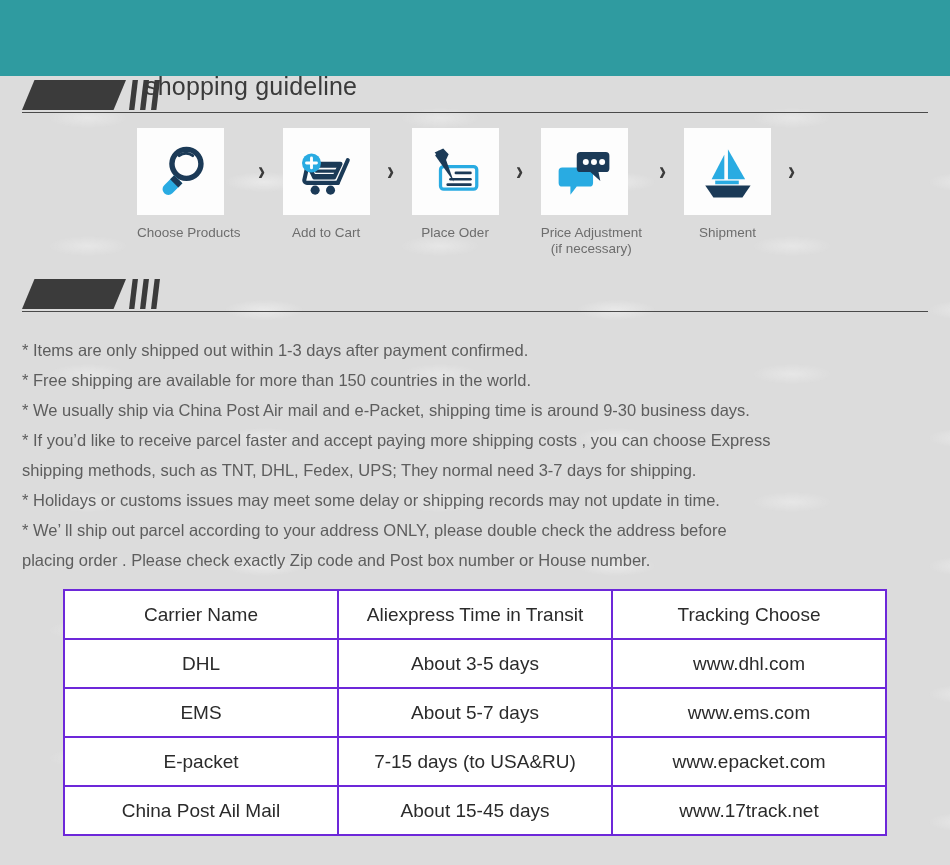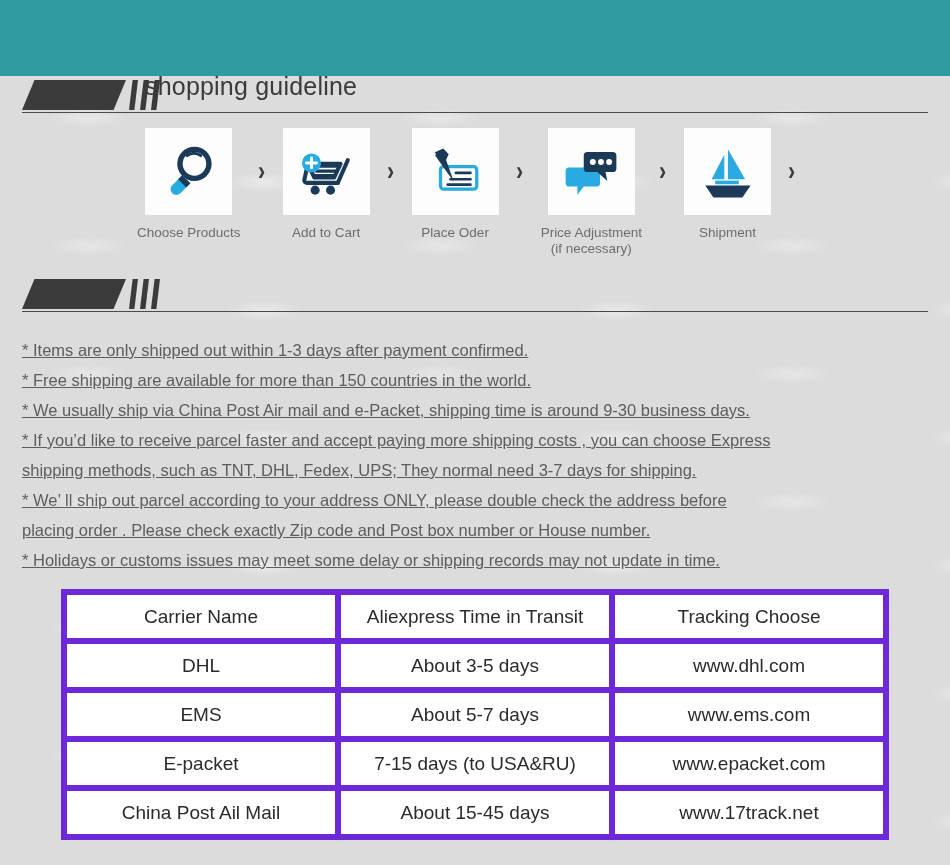--- a/index.html
+++ b/index.html
@@ -46,49 +46,49 @@
     font-size:25px; color:#3a3a3a; font-weight:400; letter-spacing:.2px;
     white-space:nowrap;
   }
   .rule{ position:absolute; left:22px; right:22px; top:36px; height:1px; background:#4a4a4a; }
 
   
   .steps{
     display:flex; align-items:flex-start; justify-content:center;
     padding:8px 22px 0 22px; gap:0;
   }
-  .step{ display:flex; flex-direction:column; align-items:center; width:auto; }
+  .step{ display:flex; flex-direction:column; width:auto; }
   .icon-box{
     width:87px; height:87px; background:#fdfdfd;
     display:flex; align-items:center; justify-content:center;
   }
   .step-label{
     margin-top:10px; font-size:13.5px; color:#6d6d6d; text-align:center;
     line-height:16px; white-space:pre-line;
   }
   .chev{
     width:42px; height:87px; display:flex; align-items:center; justify-content:center;
     color:#3b3b3b; font-size:27px; font-weight:700; line-height:1;
   }
   .chev span{ transform:scaleX(.8); display:block; }
 
   
   .info{ padding:16px 22px 0 22px; }
   .info p{
-    font-size:16.5px; color:#5d5d5d; line-height:30px; white-space:pre-line;text-decoration:underline;
+    font-size:16.5px; color:#5d5d5d; line-height:30px; white-space:pre-line;
   }
 
   
   .tbl-wrap{ padding:14px 22px 0 22px; display:flex; justify-content:center; }
   table{
     border-collapse:collapse; width:822px; background:#fff;
     table-layout:fixed;
   }
   table td, table th{
-    border:6px solid #6d28d9; text-align:center; font-weight:400;
+    border:2px solid #6d28d9; text-align:center; font-weight:400;
     color:#2b2b2b; font-size:19px; height:49px; padding:2px 4px;
   }
   table th{ font-size:19px; }
   col.c1{ width:274px; } col.c2{ width:274px; } col.c3{ width:274px; }
 </style>
 </head>
 <body style="background: rgb(220, 220, 220);">
 
 <div class="watermark-layer"></div>
 
@@ -211,23 +211,23 @@
     </div>
     <div class="rule"></div>
   </div>
 
   <div class="info">
     <p style="color: rgb(93, 93, 93);">* Items are only shipped out within 1-3 days after payment confirmed.</p>
     <p style="color: rgb(93, 93, 93);">* Free shipping are available for more than 150 countries in the world.</p>
     <p style="color: rgb(93, 93, 93);">* We usually ship via China Post Air mail and e-Packet, shipping time is around 9-30 business days.</p>
     <p style="color: rgb(93, 93, 93);">* If you’d like to receive parcel faster and accept paying more shipping costs , you can choose Express
    shipping methods, such as TNT, DHL, Fedex, UPS; They normal need 3-7 days for shipping.</p>
+    <p style="color: rgb(93, 93, 93);">* Holidays or customs issues may meet some delay or shipping records may not update in time.</p>
     <p style="color: rgb(93, 93, 93);">* We’ ll ship out parcel according to your address ONLY, please double check the address before
    placing order . Please check exactly Zip code and Post box number or House number.</p>
-    <p style="color: rgb(93, 93, 93);">* Holidays or customs issues may meet some delay or shipping records may not update in time.</p>
   </div>
 
   <div class="tbl-wrap">
     <table>
       <colgroup>
           <col class="c1">
           <col class="c2">
           <col class="c3">
         </colgroup>
       <thead>

